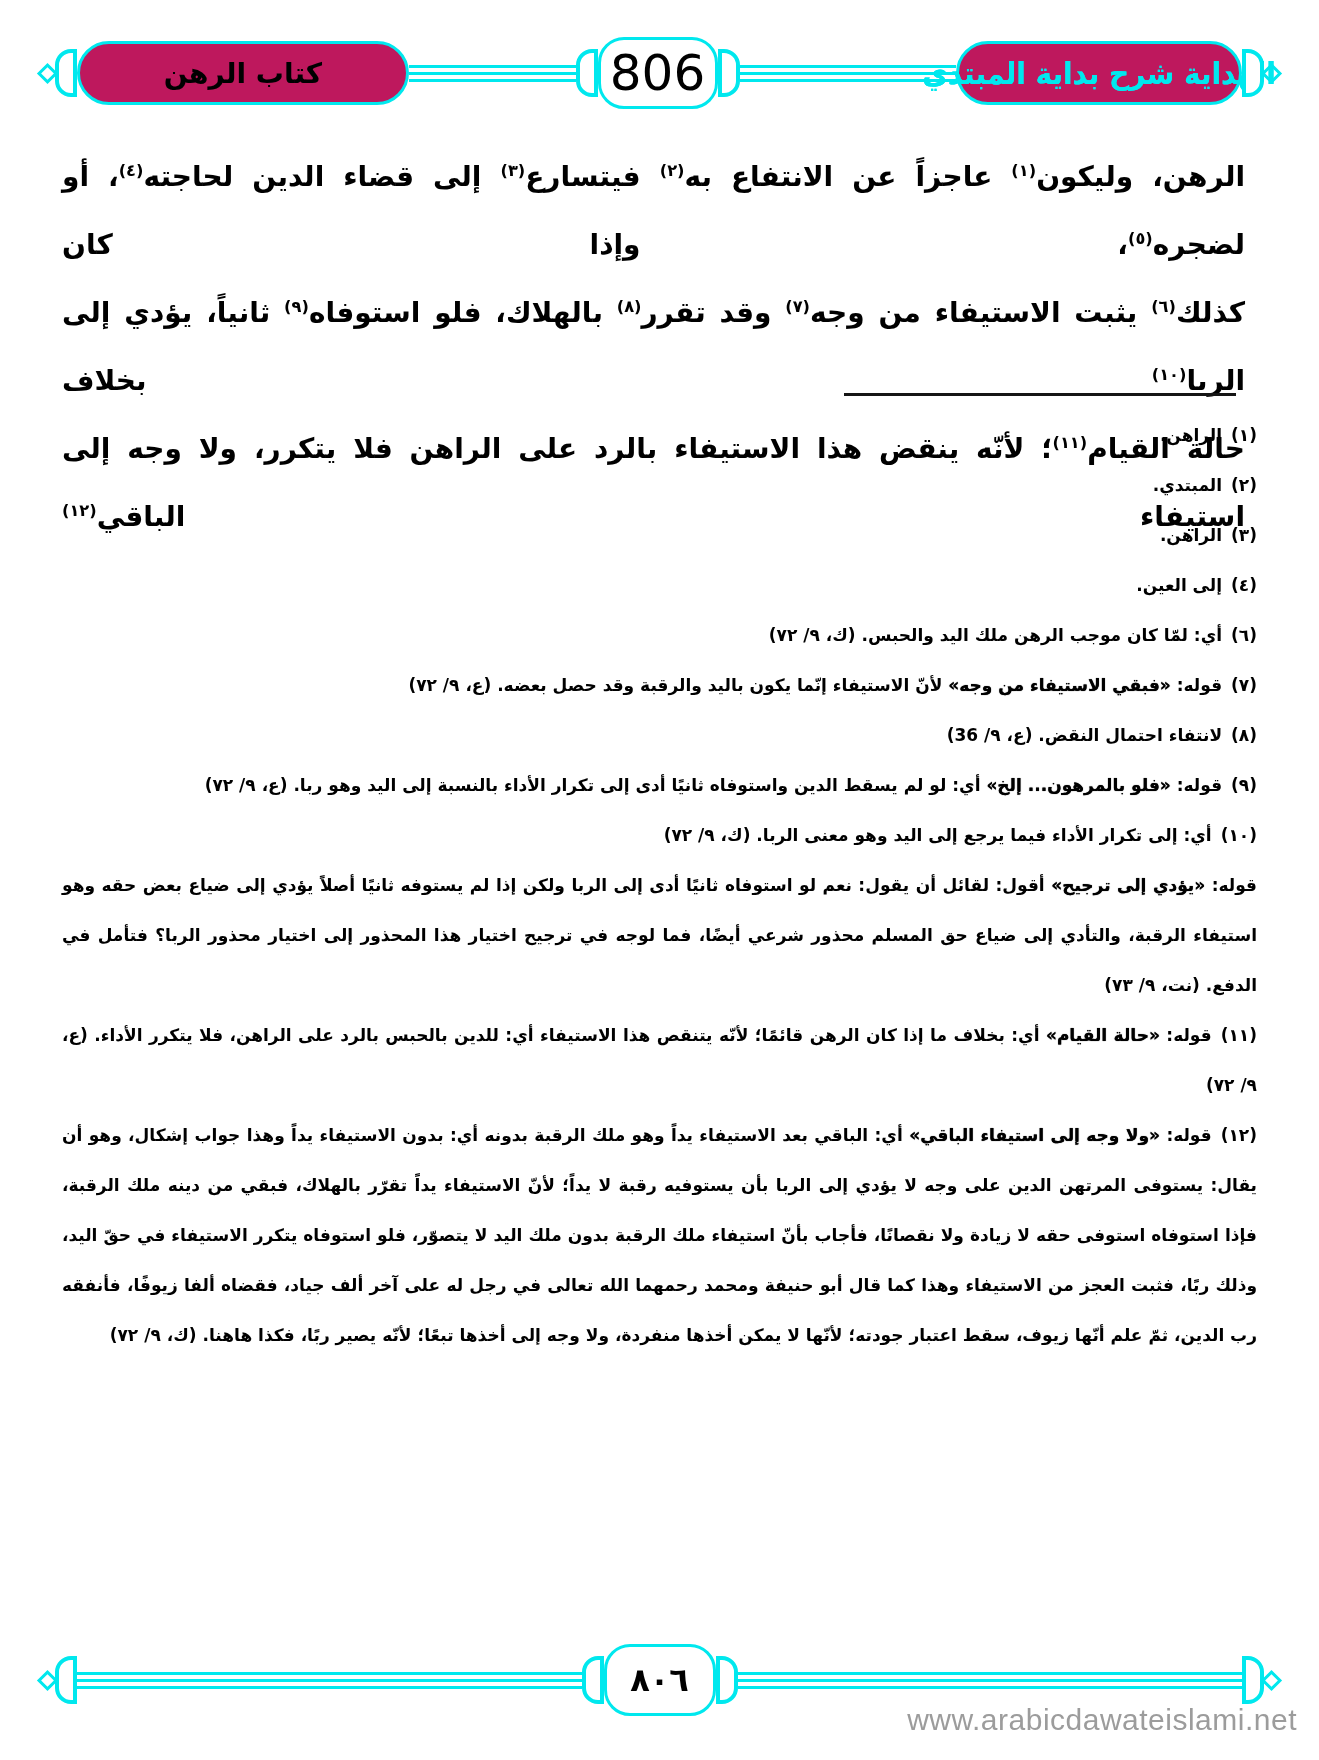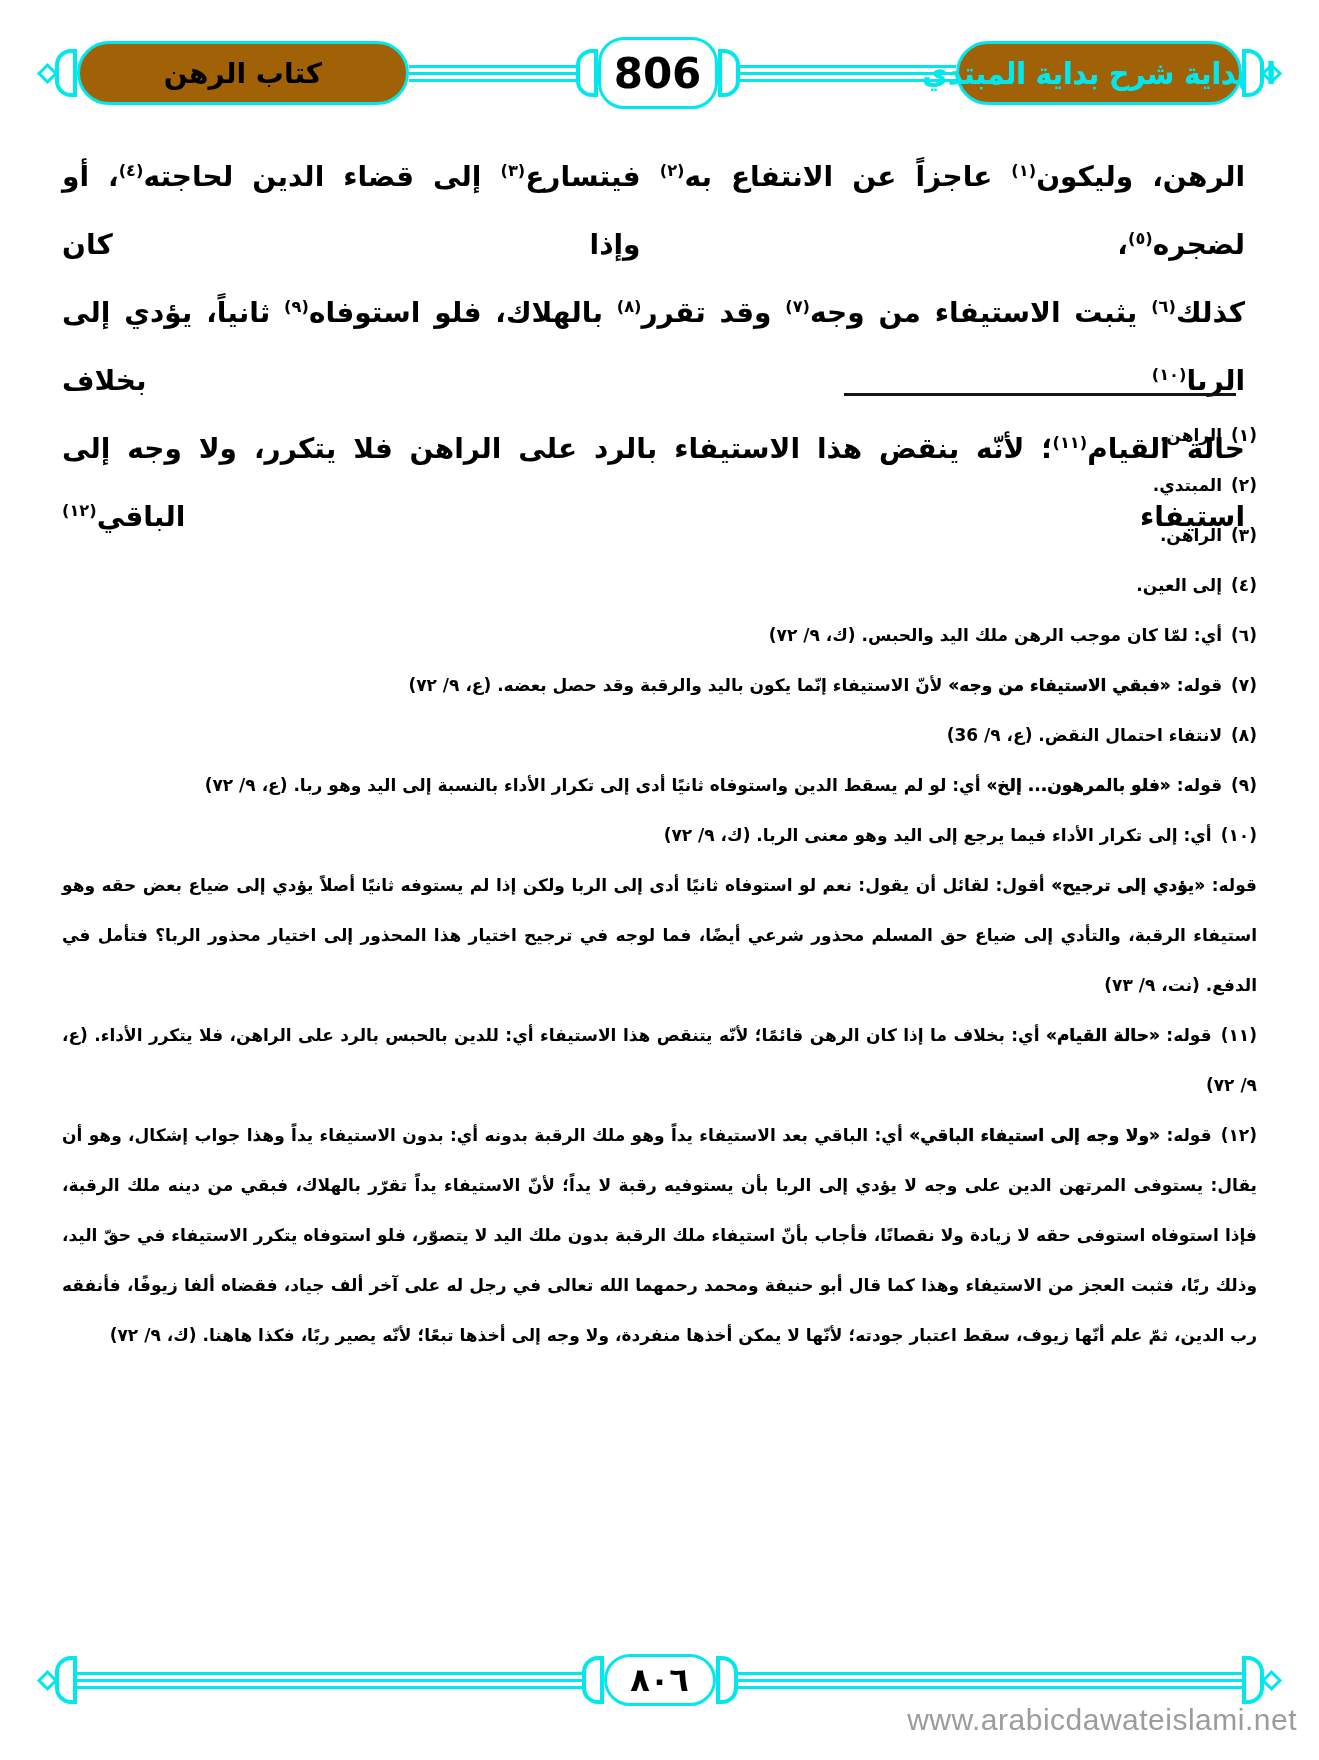--- a/index.html
+++ b/index.html
@@ -25,32 +25,32 @@
     background:linear-gradient(to bottom,
       var(--accent) 0 3px, transparent 3px 7px,
       var(--accent) 7px 10px, transparent 10px 14px,
       var(--accent) 14px 17px);}
   .h-lines.grow13{flex-grow:1.3;}
   .h-diamond{flex:0 0 auto;width:15px;height:15px;border:3px solid var(--accent);
     background:#fff;transform:rotate(45deg);}
   .h-clamp{flex:0 0 auto;width:22px;height:48px;border:4px solid var(--accent);background:#fff;z-index:2;}
   .open-right{border-radius:16px 0 0 16px;}
   .open-left{border-radius:0 16px 16px 0;}
-  .cartouche{flex:0 0 auto;border:3px solid var(--accent);border-radius:34px;background:#a16207;
+  .cartouche{flex:0 0 auto;border:3px solid var(--accent);border-radius:34px;background:#be185d;
     height:64px;display:flex;align-items:center;justify-content:center;z-index:2;}
   .cartouche-section{width:332px;}
   .cartouche-title{width:286px;}
   .section-title{font-size:28px;font-weight:bold;color:#000;direction:rtl;}
   .book-title{font-size:28px;font-weight:bold;color:var(--accent);direction:rtl;
     transform:scaleY(1.08);letter-spacing:-1px;white-space:nowrap;
     text-shadow:0 0 0.6px var(--accent);}
   .badge{flex:0 0 auto;border:3px solid var(--accent);border-radius:26px;background:#fff;
     display:flex;align-items:center;justify-content:center;z-index:2;}
-  .badge-header{width:120px;height:72px;font-size:42px;font-weight:bold;}
-  .badge-footer{width:112px;height:52px;font-size:32px;font-weight:bold;direction:rtl;}
+  .badge-header{width:120px;height:72px;font-size:50px;font-weight:normal;}
+  .badge-footer{width:112px;height:72px;font-size:32px;font-weight:bold;direction:rtl;}
 
   
   .matn{
     position:absolute;top:140px;left:62px;right:74px;
     direction:rtl;font-size:28px;font-weight:bold;line-height:62px;
     text-align:justify;
   }
   .matn .body-line{text-align:justify;text-align-last:justify;}
   .matn sup{font-size:58%;vertical-align:10px;font-weight:bold;}
 

